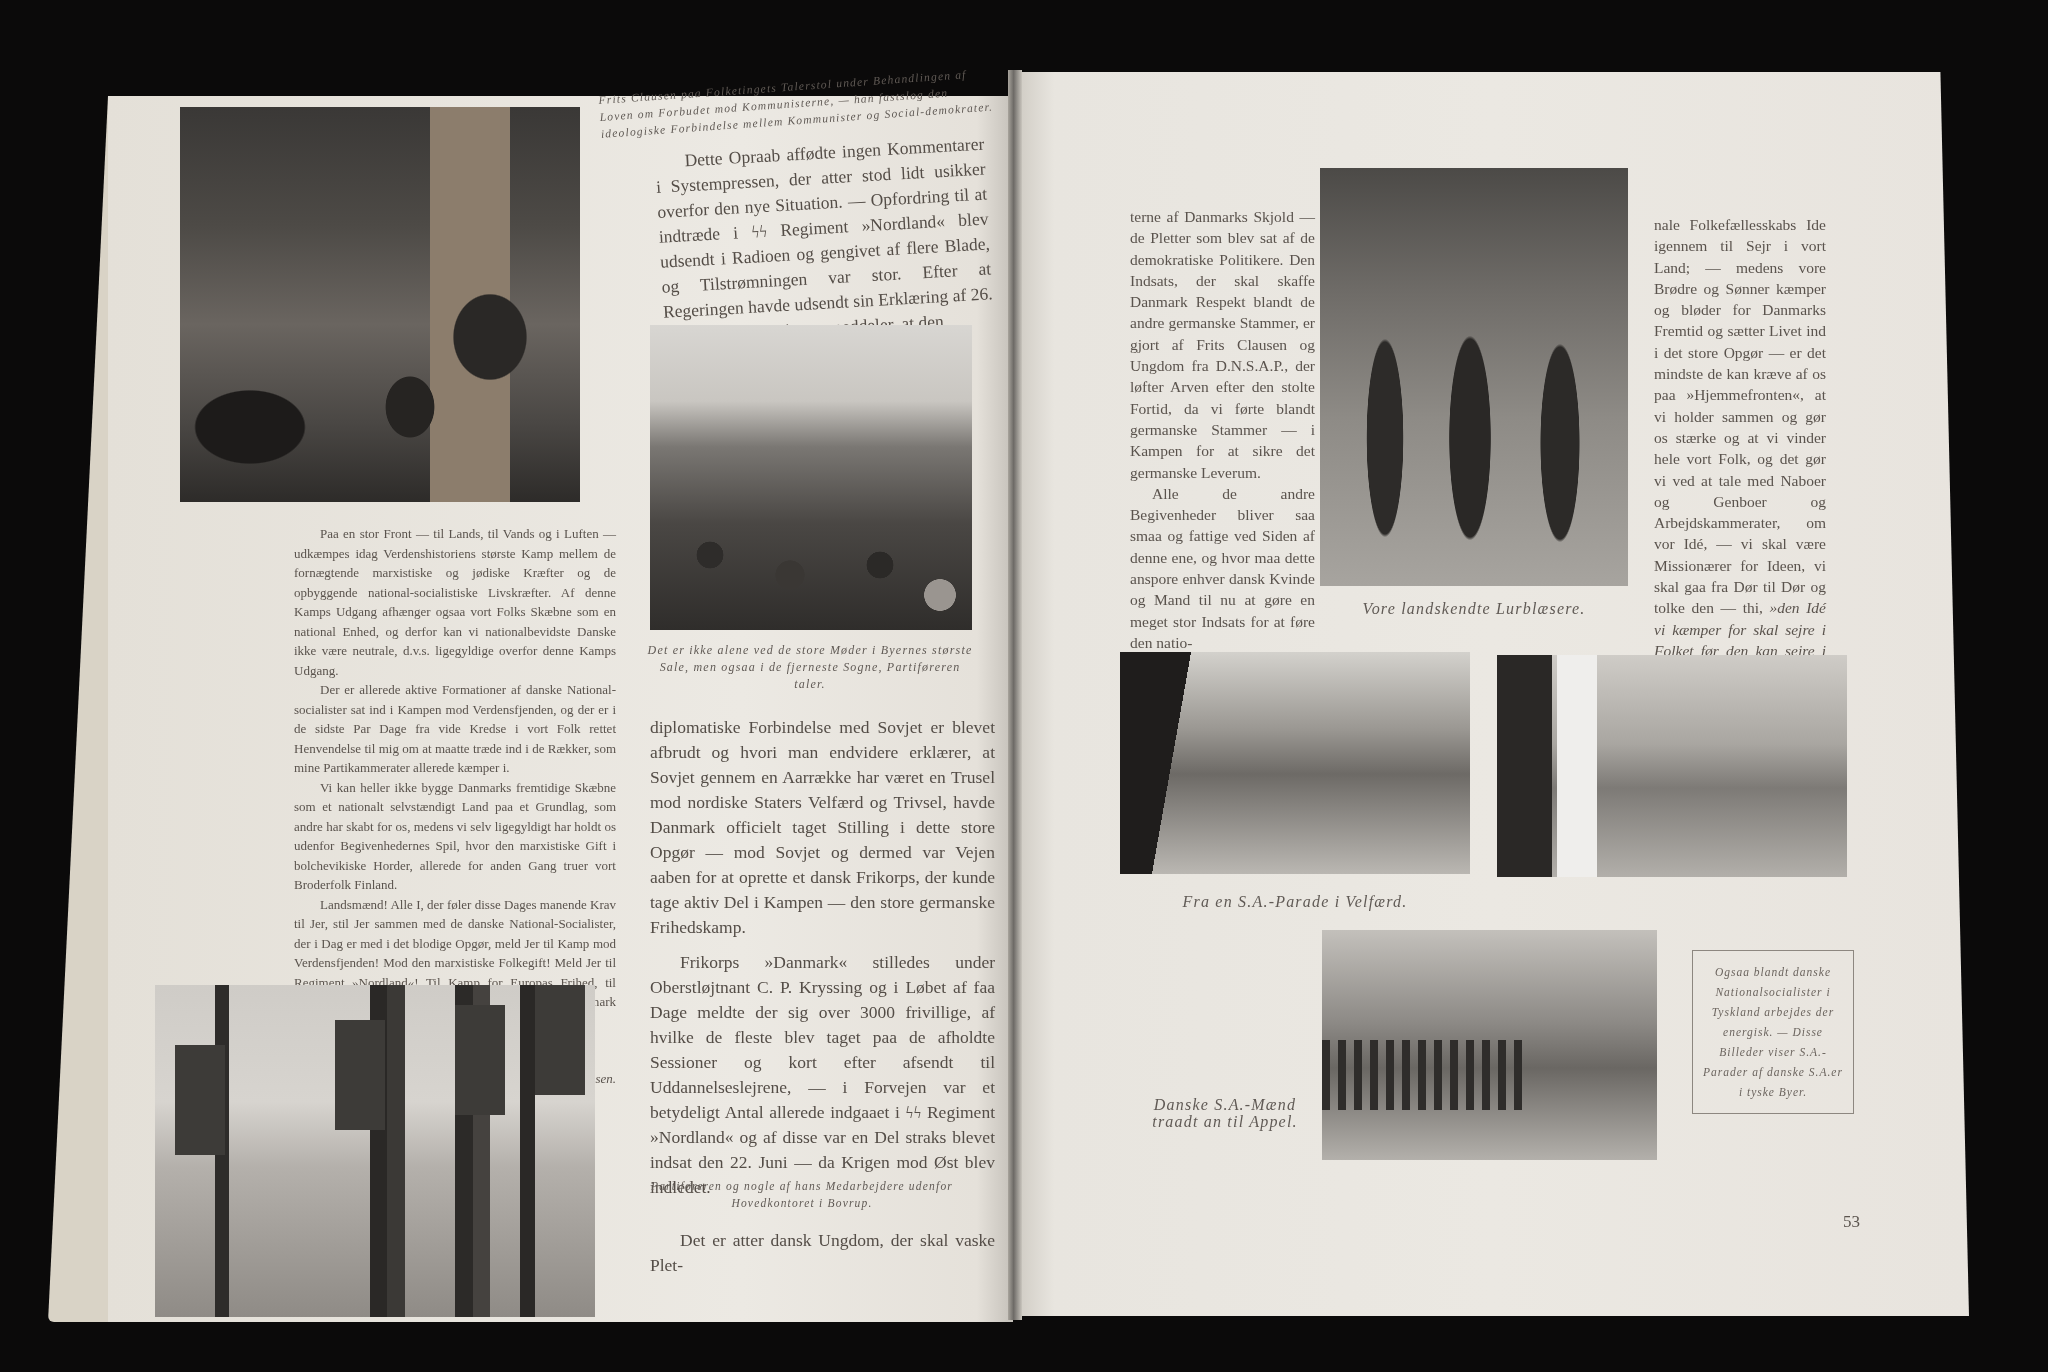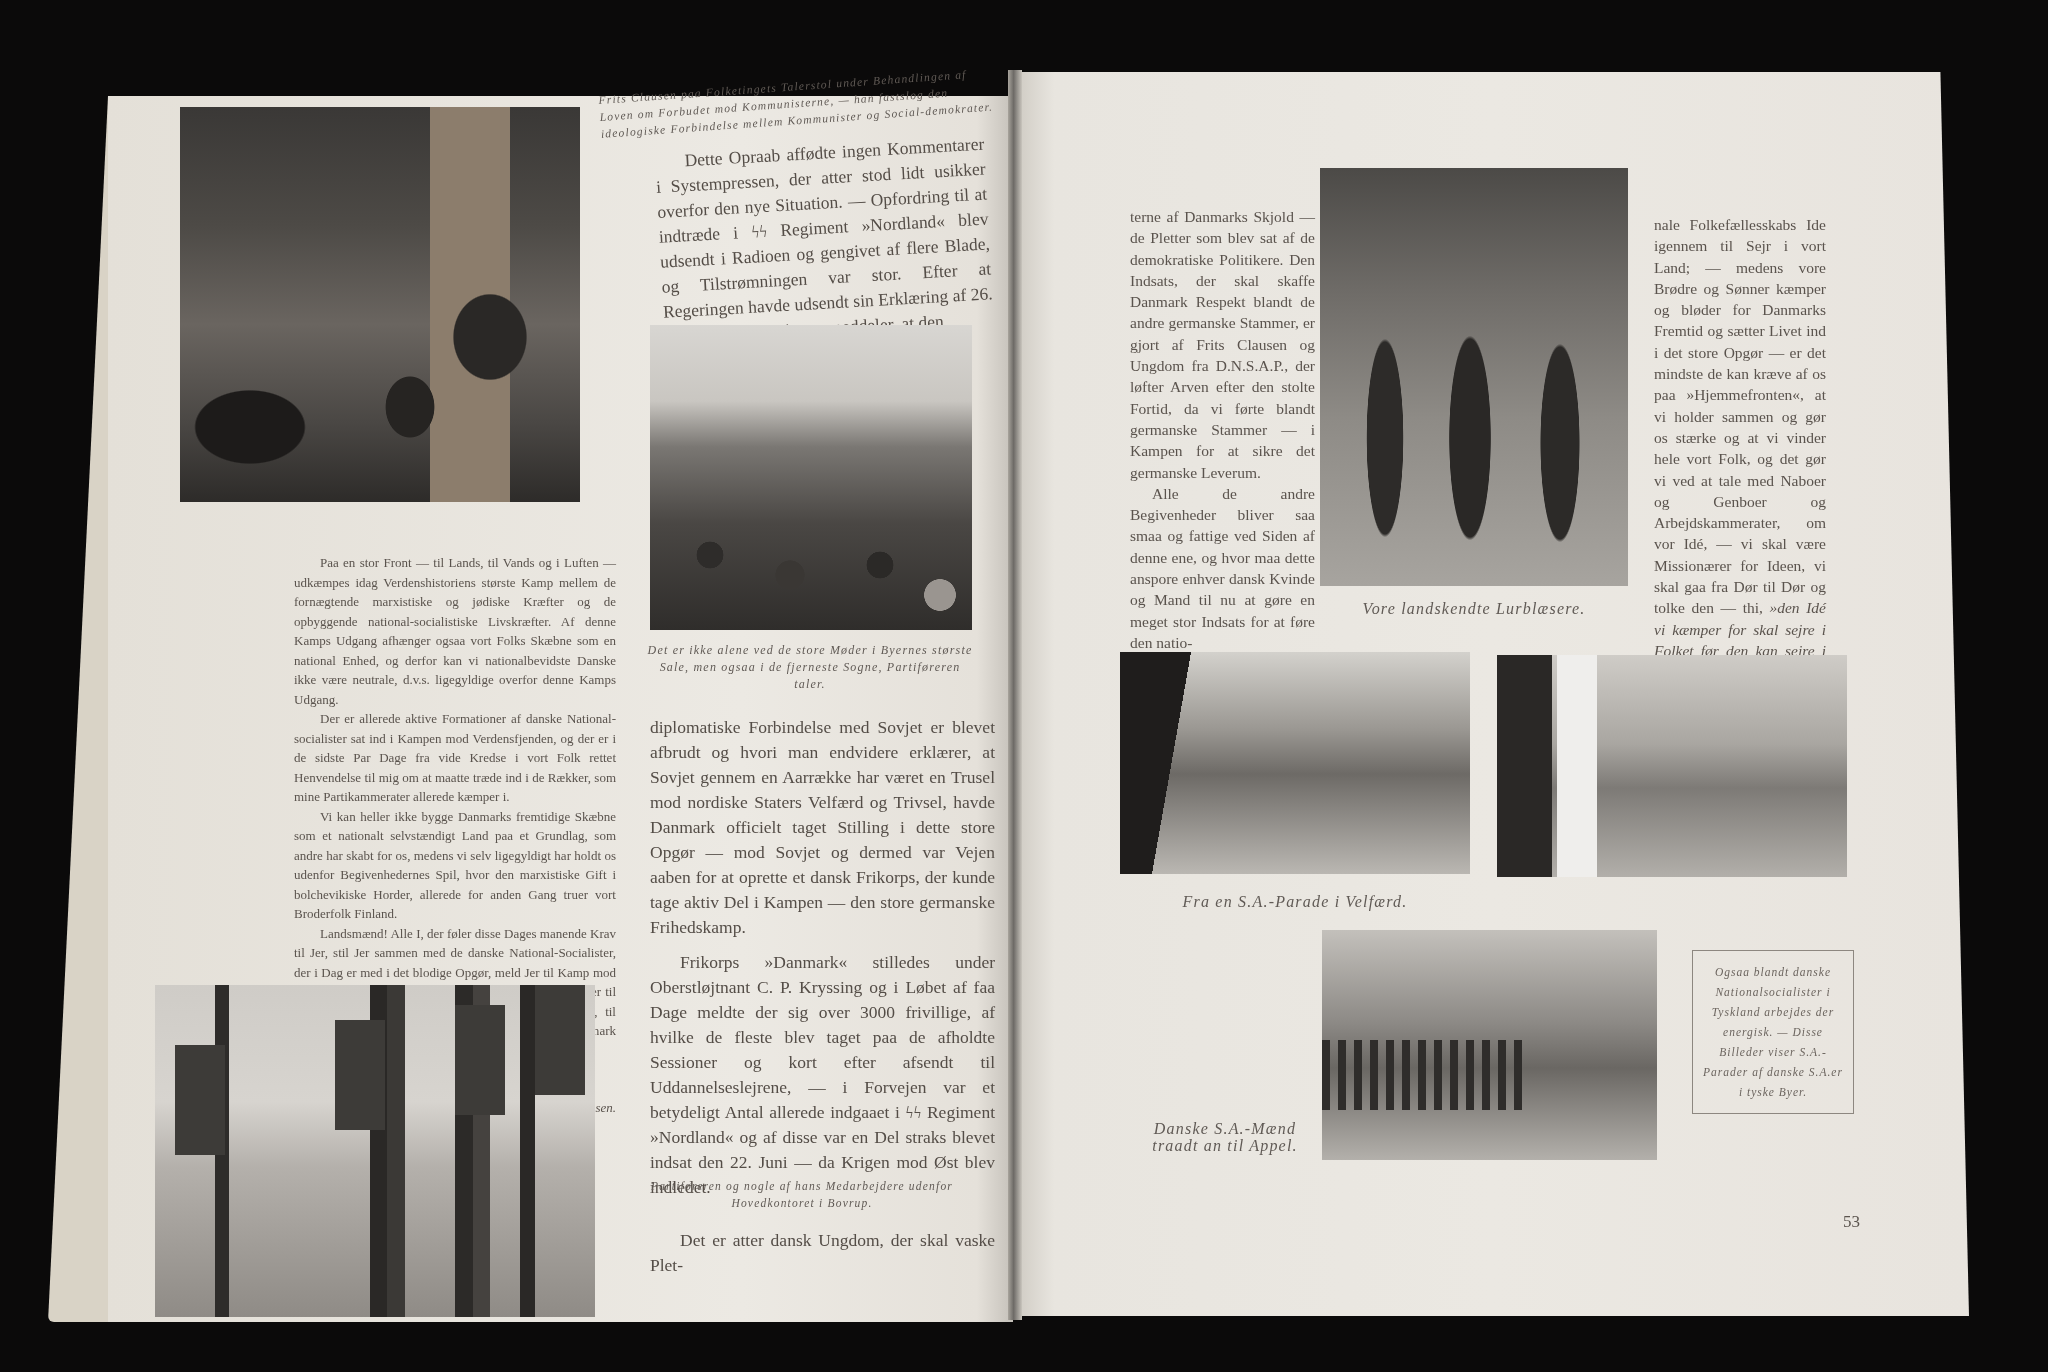--- a/index.html
+++ b/index.html
@@ -49,21 +49,21 @@
 <div class="photo" style="left:650px;top:325px;width:322px;height:305px;background:#6d6a66;">
   <div class="ph" style="background:
     radial-gradient(circle 22px at 60px 230px,#2e2c2a 60%,transparent 62%),
     radial-gradient(circle 24px at 140px 250px,#3a3734 60%,transparent 62%),
     radial-gradient(circle 22px at 230px 240px,#2b2927 60%,transparent 62%),
     radial-gradient(circle 26px at 290px 270px,#9a9590 60%,transparent 62%),
     linear-gradient(180deg,#d8d6d2 0%,#c9c6c1 25%,#7a7773 40%,#4a4744 65%,#2f2d2b 100%);"></div>
 </div>
 <div class="caption" style="left:645px;top:642px;width:330px;font-size:12px;">Det er ikke alene ved de store Møder i Byernes største Sale, men ogsaa i de fjerneste Sogne, Partiføreren taler.</div>
 
-<div class="body small" style="left:294px;top:524px;width:322px;margin-top:29px;">
+<div class="body small" style="left:294px;top:524px;width:322px;">
   <p>Paa en stor Front — til Lands, til Vands og i Luften — udkæmpes idag Verdenshistoriens største Kamp mellem de fornægtende marxistiske og jødiske Kræfter og de opbyggende national-socialistiske Livskræfter. Af denne Kamps Udgang afhænger ogsaa vort Folks Skæbne som en national Enhed, og derfor kan vi nationalbevidste Danske ikke være neutrale, d.v.s. ligegyldige overfor denne Kamps Udgang.</p>
   <p>Der er allerede aktive Formationer af danske National-socialister sat ind i Kampen mod Verdensfjenden, og der er i de sidste Par Dage fra vide Kredse i vort Folk rettet Henvendelse til mig om at maatte træde ind i de Rækker, som mine Partikammerater allerede kæmper i.</p>
   <p>Vi kan heller ikke bygge Danmarks fremtidige Skæbne som et nationalt selvstændigt Land paa et Grundlag, som andre har skabt for os, medens vi selv ligegyldigt har holdt os udenfor Begivenhedernes Spil, hvor den marxistiske Gift i bolchevikiske Horder, allerede for anden Gang truer vort Broderfolk Finland.</p>
   <p>Landsmænd! Alle I, der føler disse Dages manende Krav til Jer, stil Jer sammen med de danske National-Socialister, der i Dag er med i det blodige Opgør, meld Jer til Kamp mod Verdensfjenden! Mod den marxistiske Folkegift! Meld Jer til Regiment »Nordland«! Til Kamp for Europas Frihed, til Værn for den nordiske Kultur. Vær med til at sikre Danmark en ærefuld Fremtid i det nye Europa.</p>
   <p class="it" style="margin-top:10px;">København, d. 23. Juni 1941.</p>
   <p class="it" style="text-align:right;margin-top:8px;">(sign.) Frits Clausen.</p>
 </div>
 
 <div class="body" style="left:650px;top:715px;width:345px;">
   <p class="nr">diplomatiske Forbindelse med Sovjet er blevet afbrudt og hvori man endvidere erklærer, at Sovjet gennem en Aarrække har været en Trusel mod nordiske Staters Velfærd og Trivsel, havde Danmark officielt taget Stilling i dette store Opgør — mod Sovjet og dermed var Vejen aaben for at oprette et dansk Frikorps, der kunde tage aktiv Del i Kampen — den store germanske Frihedskamp.</p>
@@ -112,17 +112,17 @@
     linear-gradient(90deg,transparent 0 60px,#efeeec 60px 100px,transparent 100px),
     linear-gradient(90deg,#2a2826 0 55px,transparent 55px),
     linear-gradient(180deg,#cfccc7 0%,#a9a6a1 40%,#7d7a76 60%,#b2afaa 100%);"></div>
 </div>
 
 <div class="photo" style="left:1322px;top:930px;width:335px;height:230px;background:#7f7c78;">
   <div class="ph" style="background:
     repeating-linear-gradient(90deg,#2f2d2b 0 8px,transparent 8px 16px) 0 110px/200px 70px no-repeat,
     linear-gradient(180deg,#c3c0bb 0%,#8d8a86 40%,#6a6763 60%,#b3b0ab 100%);"></div>
 </div>
-<div class="caption" style="left:1130px;top:1120px;width:190px;">Danske S.A.-Mænd traadt an til Appel.</div>
+<div class="caption" style="left:1130px;top:1096px;width:190px;">Danske S.A.-Mænd traadt an til Appel.</div>
 
 <div class="boxcap" style="left:1692px;top:950px;width:140px;">Ogsaa blandt danske Nationalsocialister i Tyskland arbejdes der energisk. — Disse Billeder viser S.A.-Parader af danske S.A.er i tyske Byer.</div>
 
 <div class="pageno" style="left:1843px;top:1192px;margin-top:20px;">53</div>
 
 </body></html>

